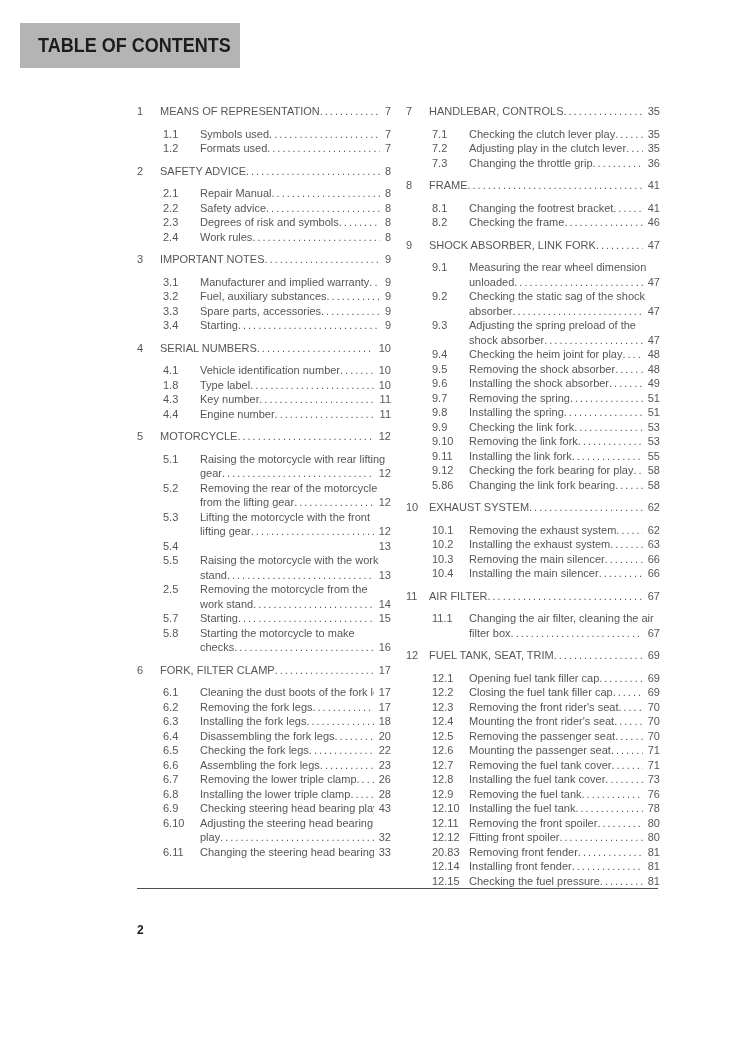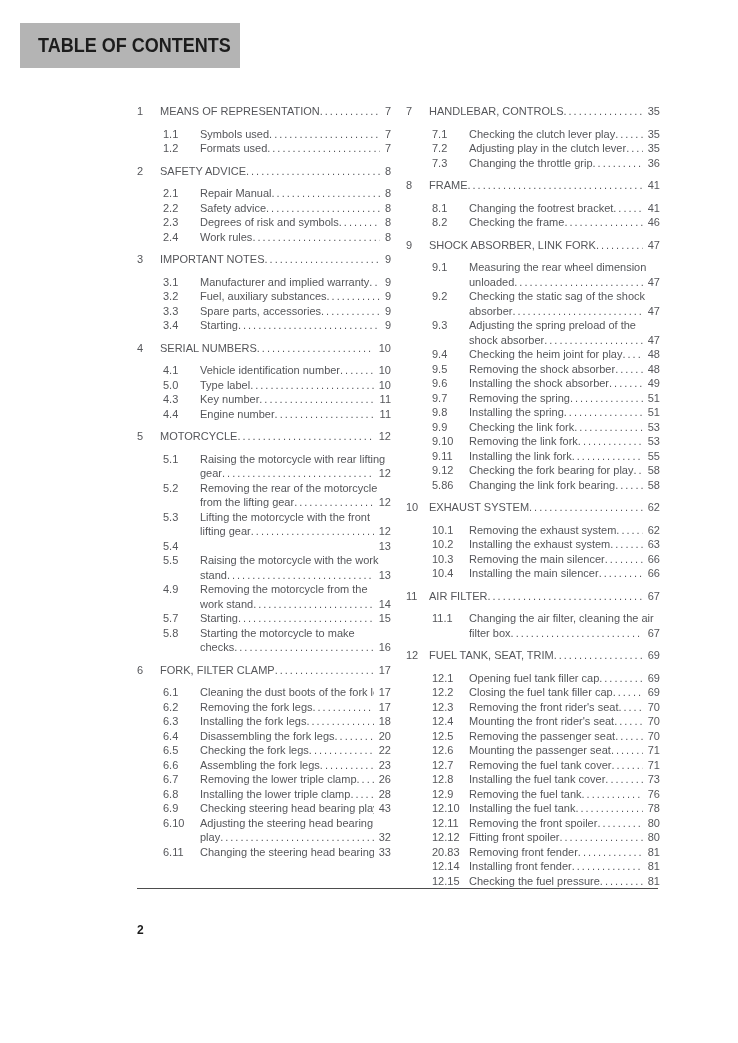--- a/index.html
+++ b/index.html
@@ -156,21 +156,21 @@
         </div>
         <div class="row section">
           <span class="num">4</span>
           <span class="body"><span class="t">SERIAL NUMBERS</span><span class="pg">10</span></span>
         </div>
         <div class="row sub">
           <span class="num">4.1</span>
           <span class="body"><span class="t">Vehicle identification number</span><span class="pg">10</span></span>
         </div>
         <div class="row sub">
-          <span class="num">5.0</span>
+          <span class="num">1.8</span>
           <span class="body"><span class="t">Type label</span><span class="pg">10</span></span>
         </div>
         <div class="row sub">
           <span class="num">4.3</span>
           <span class="body"><span class="t">Key number</span><span class="pg">11</span></span>
         </div>
         <div class="row sub">
           <span class="num">4.4</span>
           <span class="body"><span class="t">Engine number</span><span class="pg">11</span></span>
         </div>
@@ -192,21 +192,21 @@
         </div>
         <div class="row sub">
           <span class="num">5.4</span>
           <span class="body"><span class="pg">13</span></span>
         </div>
         <div class="row sub">
           <span class="num">5.5</span>
           <span class="body"><span class="t">Raising the motorcycle with the work stand</span><span class="pg">13</span></span>
         </div>
         <div class="row sub">
-          <span class="num">4.9</span>
+          <span class="num">2.5</span>
           <span class="body"><span class="t">Removing the motorcycle from the work stand</span><span class="pg">14</span></span>
         </div>
         <div class="row sub">
           <span class="num">5.7</span>
           <span class="body"><span class="t">Starting</span><span class="pg">15</span></span>
         </div>
         <div class="row sub">
           <span class="num">5.8</span>
           <span class="body"><span class="t">Starting the motorcycle to make checks</span><span class="pg">16</span></span>
         </div>

